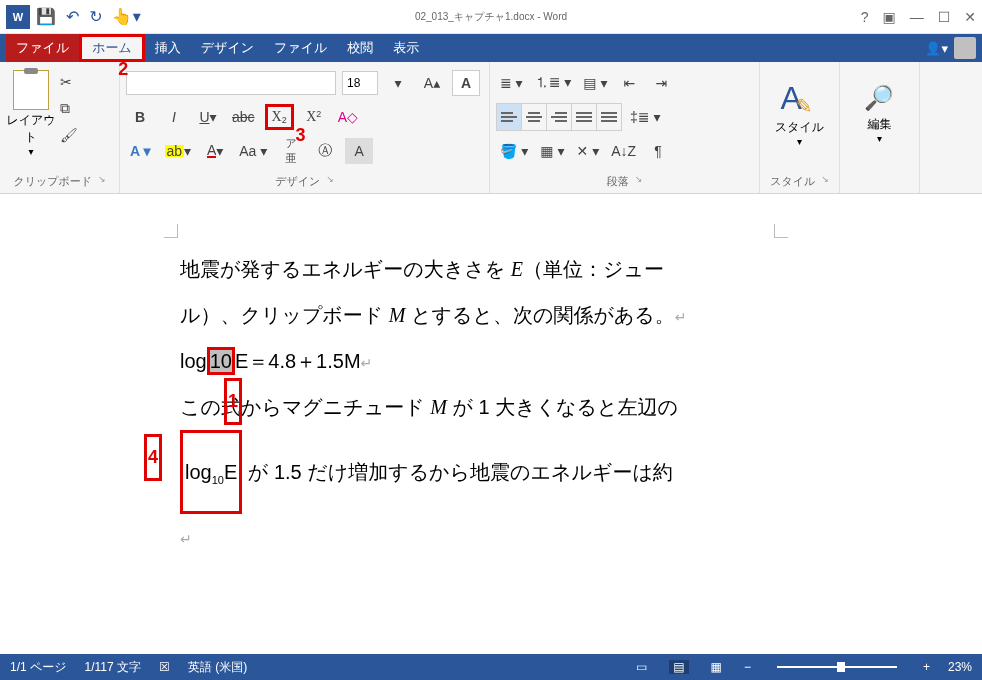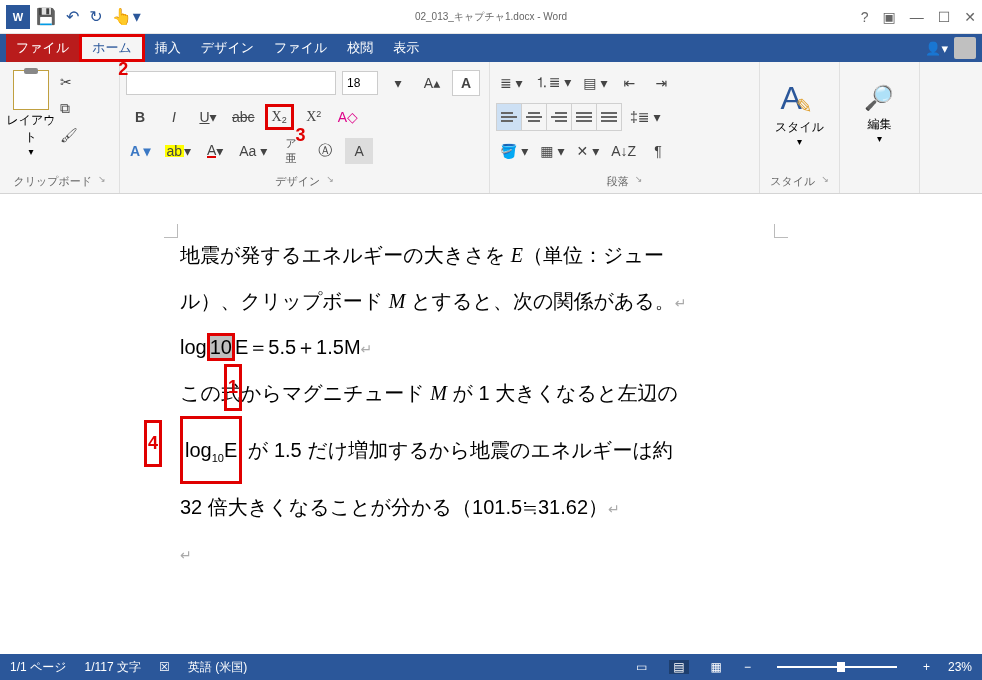--- a/index.html
+++ b/index.html
@@ -59,21 +59,21 @@
 .lines.full span{width:16px}
 .lines.dist span{width:16px}
 .styles { width: 80px; text-align: center; cursor: pointer; }
 .styles-icon { font-size: 32px; color: #2b579a; margin: 14px 0 2px; }
 .styles-icon .brush { color: #e0a030; font-size: 20px; position: relative; left: -6px; top: 4px; }
 .edit { width: 80px; text-align: center; cursor: pointer; }
 .edit-icon { font-size: 24px; color: #444; margin: 18px 0 4px; }
 .red-box { border: 3px solid #e00000; }
 .red-number { position: absolute; color: #e00000; font-weight: bold; font-size: 18px; font-family: sans-serif; }
 .document-area { position: relative; height: 460px; background: #fff; overflow: hidden; }
-.page { position: absolute; left: 180px; right: 120px; top: 38px; }
+.page { position: absolute; left: 180px; right: 120px; top: 52px; }
 .corner { position: absolute; width: 14px; height: 14px; border: 0 solid #bbb; }
 .corner.tl { left: 180px; top: 34px; border-top-width: 1px; border-left-width: 1px; transform: translate(-16px,-4px) rotate(180deg); }
 .corner.tr { right: 210px; top: 34px; border-top-width: 1px; border-right-width: 1px; transform: translate(16px,-4px) rotate(180deg); }
 .doc-text { font-size: 20px; line-height: 2.3; color: #000; font-family: "MS Mincho", serif; }
 .doc-text i { font-style: italic; font-family: "Times New Roman", serif; }
 .sel { background: #bfbfbf; }
 .ret { color: #aaa; font-size: 14px; }
 .subscript { font-size: 11px; vertical-align: sub; }
 .statusbar { height: 26px; background: #2b579a; color: #fff; display: flex; align-items: center; font-size: 12px; padding: 0 10px; gap: 18px; }
 .statusbar .spacer { flex: 1; }
@@ -271,34 +271,31 @@
   <div class="corner tl"></div>
   <div class="corner tr"></div>
   <div class="page doc-text">
     <div>
       <span>地震が発するエネルギーの大きさを </span><i>E</i><span>（単位：ジュー</span>
     </div>
     <div>
       <span>ル）、クリップボード </span><i>M</i><span> とすると、次の関係がある。</span><span class="ret">↵</span>
     </div>
     <div style="position:relative">
-      <span>log</span><span class="sel red-box">10</span><span>E＝5.5＋1.5M</span><span class="ret">↵</span>
+      <span>log</span><span class="sel red-box">10</span><span>E＝4.8＋1.5M</span><span class="ret">↵</span>
       <span class="red-box red-number" style="left:44px; top:40px; width:18px; text-align:center">1</span>
     </div>
     <div>
       <span>この式からマグニチュード </span><i>M</i><span> が 1 大きくなると左辺の</span>
     </div>
     <div style="position:relative">
       <span class="red-box red-number" style="left:-36px; top:4px; width:18px; text-align:center">4</span>
-      <span class="red-box" style="display:inline-block; padding:8px 2px">
+      <span class="red-box" style="display:inline-block; padding:16px 2px">
         <span>log</span><span class="subscript">10</span><span>E</span>
       </span><span> が 1.5 だけ増加するから地震のエネルギーは約</span>
-    </div>
-    <div>
-      <span>32 倍大きくなることが分かる（101.5≒31.62）</span><span class="ret">↵</span>
     </div>
     <div><span class="ret">↵</span></div>
   </div>
 </div>
 
 <div class="statusbar">
   <span>1/1 ページ</span>
   <span>1/117 文字</span>
   <span>☒</span>
   <span>英語 (米国)</span>

